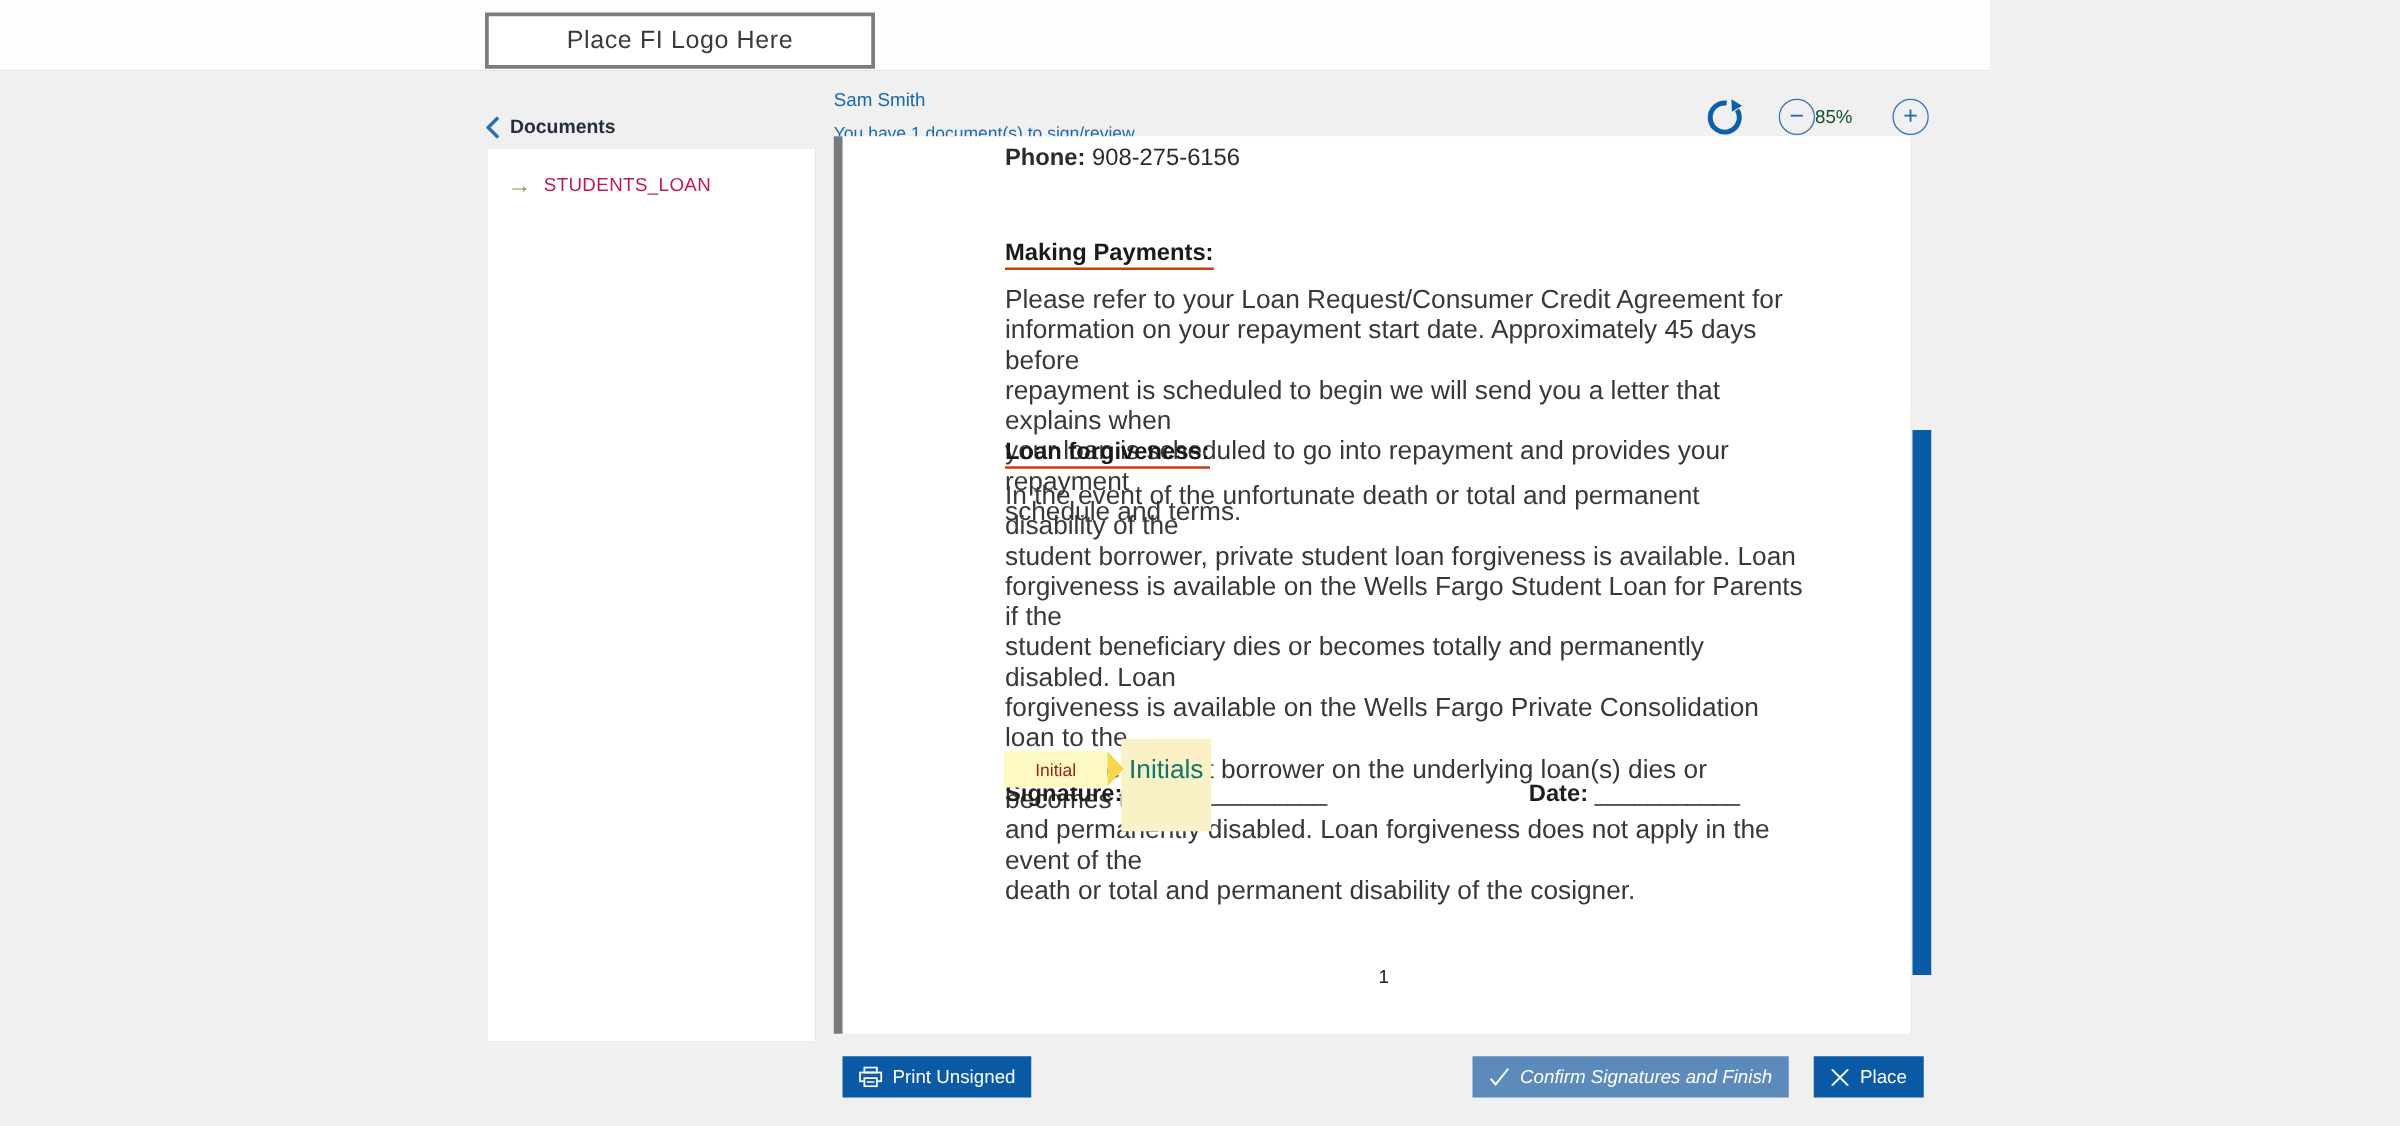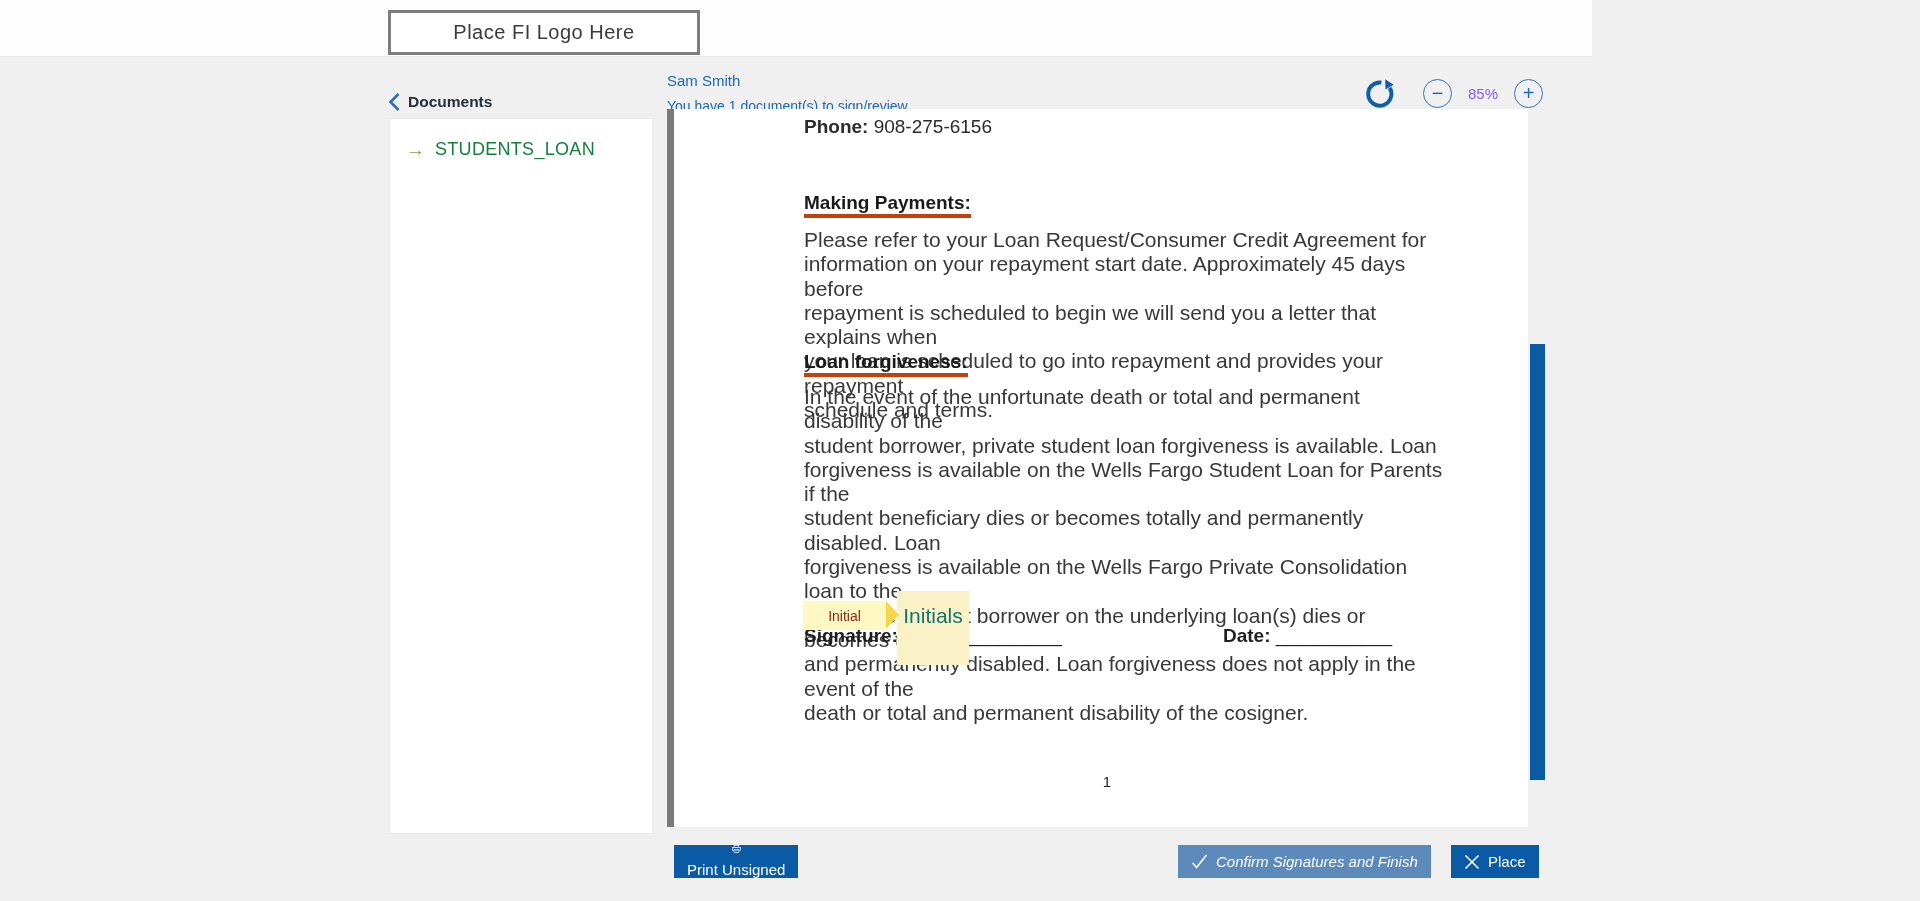--- a/index.html
+++ b/index.html
@@ -19,37 +19,37 @@
   .back-label { font-size:15.5px; font-weight:bold; color:#242e3c; }
   .user-name { position:absolute; left:667px; top:72px; font-size:15px; color:#1b69b1; }
   .user-subtitle { position:absolute; left:667px; top:98px; font-size:14px; color:#1b69b1; }
 
   .zoom-controls { position:absolute; left:1362px; top:76px; display:flex; align-items:center; }
   .refresh-btn { width:34px; height:34px; cursor:pointer; }
   .circle-btn { width:29px; height:29px; border:1.5px solid #3173b5; border-radius:50%;
                 display:flex; align-items:center; justify-content:center; color:#1b69b1;
                 font-size:20px; line-height:1; cursor:pointer; background:transparent; }
   .minus-btn { margin-left:27px; }
-  .zoom-level { width:62px; text-align:center; font-size:15px; color:#8b5cf6; }
+  .zoom-level { width:62px; text-align:left; font-size:15px; color:#14532d; }
   .plus-btn { }
 
   
   .sidebar { position:absolute; left:389px; top:118px; width:264px; height:716px; background:#ffffff; border:1px solid #e8e8e8; }
   .doc-item { display:flex; align-items:center; gap:10px; padding:20px 0 0 16px; cursor:pointer; }
   .doc-item .green-arrow { color:#7f9f3f; font-size:19px; line-height:1; }
-  .doc-item .doc-label { font-size:18px; color:#15803d; letter-spacing:0.3px; }
+  .doc-item .doc-label { font-size:15px; color:#be185d; letter-spacing:0.3px; }
 
   
   .doc-panel { position:absolute; left:667px; top:109px; width:861px; height:718px; background:#ffffff; }
   .doc-left-bar { position:absolute; left:0; top:0; width:7px; height:718px; background:#7a7a7a; }
   .doc-text { color:#333333; }
   .phone-line { position:absolute; left:137px; top:7px; font-size:19px; color:#2b2b2b; }
   .phone-line b { font-weight:bold; }
   .sec-heading { position:absolute; left:137px; font-size:19px; font-weight:bold; color:#1a1a1a; }
-  .sec-heading span { border-bottom:4px solid #c2410c; padding-bottom:1px; }
+  .sec-heading span { border-bottom:2px solid #c2410c; padding-bottom:1px; }
   .heading-1 { top:83px; }
   .heading-2 { top:242px; }
   .paragraph { position:absolute; left:137px; width:640px; font-size:21px; line-height:24.3px; color:#383838; }
   .para-1 { top:119px; }
   .para-2 { top:276px; }
 
   .initials-field { position:absolute; left:230px; top:482px; width:72px; height:74px;
                     background:#fbf1c6; z-index:2; cursor:pointer; }
   .initials-field .ph { display:block; margin-top:13px; text-align:center; font-size:21px; color:#0f766e; }
   .initial-tag { position:absolute; left:136px; top:492px; width:83px; height:29px; background:#fef9c3;
@@ -67,21 +67,21 @@
   .page-number { position:absolute; left:0; top:664px; width:880px; text-align:center; font-size:15px; color:#222; }
 
   
   .doc-scrollbar { position:absolute; left:1530px; top:344px; width:15px; height:436px; background:#0b5aa5; cursor:grab; }
 
   
   .btn { position:absolute; top:845px; height:33px; display:flex; align-items:center; gap:8px;
          color:#ffffff; font-size:15px; border:none; cursor:pointer; padding:0 13px; }
   .btn-solid { background:#0b5aa5; }
   .btn-confirm { background:#5c8aba;font-style:italic; }
-  .print-btn { left:674px;flex-direction:column; }
+  .print-btn { left:674px; }
   .confirm-btn { left:1178px; }
   .cancel-btn { left:1451px; }
   .btn svg { display:block; }
 </style>
 </head>
 <body>
 
 <div id="stage">
 
   <div class="top-band">

